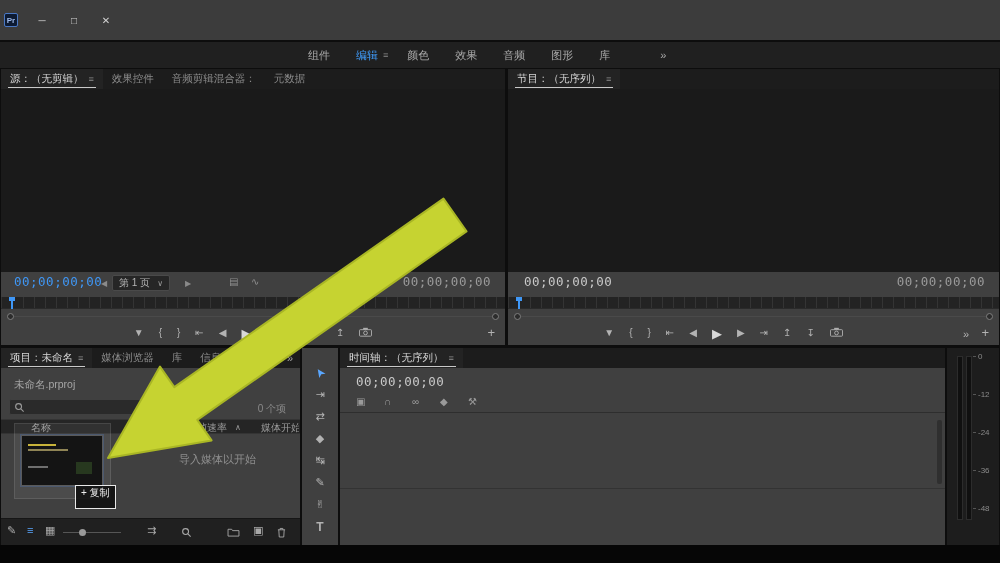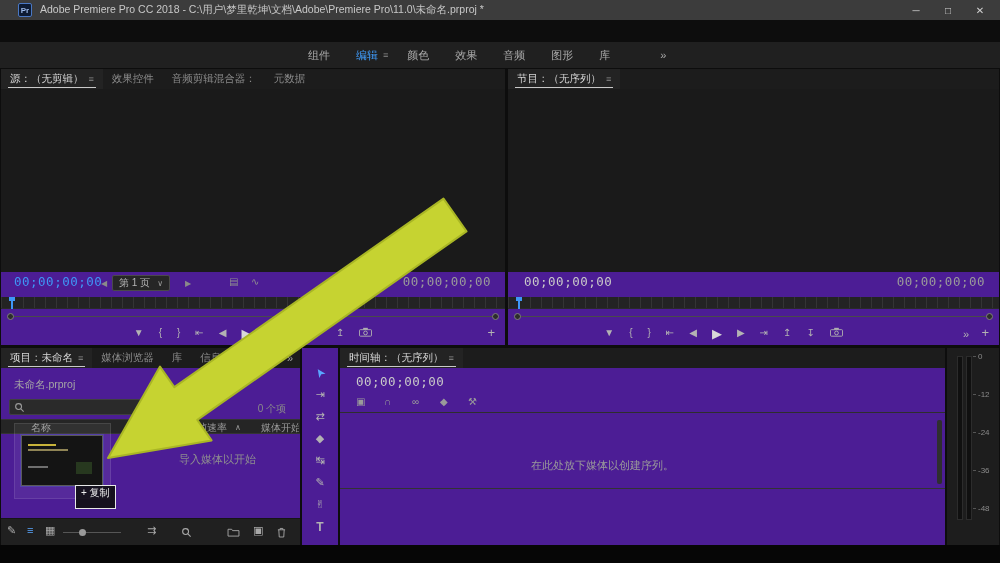--- a/index.html
+++ b/index.html
@@ -1,39 +1,39 @@
 <!DOCTYPE html>
 <html><head>
 <meta charset="utf-8">
 <style>
   *{box-sizing:border-box}
   html,body{margin:0;padding:0;background:#000}
   body{font-family:"Liberation Sans","DejaVu Sans",sans-serif}
   .app{position:relative;width:1000px;height:563px;background:#0d0d0d;overflow:hidden;color:#bdbdbd;font-size:11px;cursor:default}
 
   
-  .titlebar{position:absolute;left:0;top:0;width:100%;height:20px;background:#3c3c3c;display:flex;align-items:center;gap:8px;padding-left:18px}
+  .titlebar{position:absolute;left:0;top:0;width:100%;height:40px;background:#3c3c3c;display:flex;align-items:center;gap:8px;padding-left:4px}
   .appicon{width:14px;height:14px;background:#0d1b33;border:1px solid #4a78c4;border-radius:2px;color:#9db9e8;font-size:8px;font-weight:bold;display:flex;align-items:center;justify-content:center;flex:0 0 auto}
   .wtitle{flex:1;font-size:10.5px;color:#c8c8c8;white-space:nowrap;overflow:hidden}
   .wincontrols{display:flex;padding-right:4px}
   .wincontrols span{width:32px;text-align:center;font-size:10px;color:#d2d2d2}
 
   
   .menubar{position:absolute;left:0;top:22px;width:100%;height:20px;background:#2d2d2d;display:flex;align-items:center;padding-left:4px}
   .menubar span{padding:0 7px;font-size:10.5px;color:#c2c2c2}
 
   
   .wsbar{position:absolute;left:0;top:42px;width:100%;height:26px;background:#202020;display:flex;align-items:center;padding-left:295px}
   .ws{padding:4px 13px;font-size:11px;color:#a9a9a9;white-space:nowrap}
   .ws.active{color:#3f9bfa}
   .wsmenu{font-size:9px;color:#8a8a8a;margin:0 6px 0 -8px}
   .wsovf{margin-left:24px;color:#a9a9a9}
 
   
-  .panel{position:absolute;background:#4c1d95;overflow:hidden}
+  .panel{position:absolute;background:#404040;overflow:hidden}
   .ptabs{height:20px;background:#1c1c1c;display:flex;align-items:stretch}
   .tab{display:flex;align-items:center;gap:5px;padding:0 9px;font-size:10.5px;color:#8a8a8a;white-space:nowrap;position:relative}
   .tab.active{background:#232323;color:#d6d6d6}
   .tab.active::after{content:"";position:absolute;left:7px;right:7px;bottom:1px;height:1px;background:#c9c9c9}
   .tabmenu{font-size:9px;color:#8c8c8c}
   .ovf{margin-left:auto;padding:0 7px;display:flex;align-items:center;color:#a0a0a0}
 
   .viewer{position:absolute;left:0;top:20px;right:0;height:183px;background:#1a1a1a}
 
   .tc{position:absolute;font-family:"DejaVu Sans Mono","Liberation Mono",monospace;font-size:12.5px;letter-spacing:.5px;color:#9a9a9a;white-space:nowrap}
@@ -106,21 +106,20 @@
   .bottomstrip{position:absolute;left:0;top:545px;width:100%;height:18px;background:#060606}
   .arrow{position:absolute;left:0;top:0;z-index:60;pointer-events:none}
 </style>
 </head>
 <body>
 
 <div class="app">
 
   <div class="titlebar">
     <div class="appicon">Pr</div>
-    <div class="wtitle">Adobe Premiere Pro CC 2018 - C:\用户\梦里乾坤\文档\Adobe\Premiere Pro\11.0\未命名.prproj *</div>
     <div class="wincontrols">
       <span>─</span>
       <span>□</span>
       <span>✕</span>
     </div>
   </div>
 
 
   <div class="wsbar">
     <span class="ws">组件</span>
@@ -330,21 +329,20 @@
     </div>
     <span class="tc light" style="left:16px;top:26px">00;00;00;00</span>
     <div class="tlicons">
       <span style="left:0">▣</span>
       <span style="left:28px">∩</span>
       <span style="left:56px">∞</span>
       <span style="left:84px">◆</span>
       <span style="left:112px">⚒</span>
     </div>
     <div class="tl-rule"></div>
-    <div class="tl-empty">在此处放下媒体以创建序列。</div>
     <div class="tl-div"></div>
     <div class="tl-scroll"></div>
   </div>
 
   <div class="panel meters" style="left:947px;top:348px;width:52px;height:197px">
     <div class="mbar" style="left:10px"></div>
     <div class="mbar" style="left:19px"></div>
     <span class="mlab" style="top:4px">0</span>
     <span class="mlab" style="top:42px">-12</span>
     <span class="mlab" style="top:80px">-24</span>

